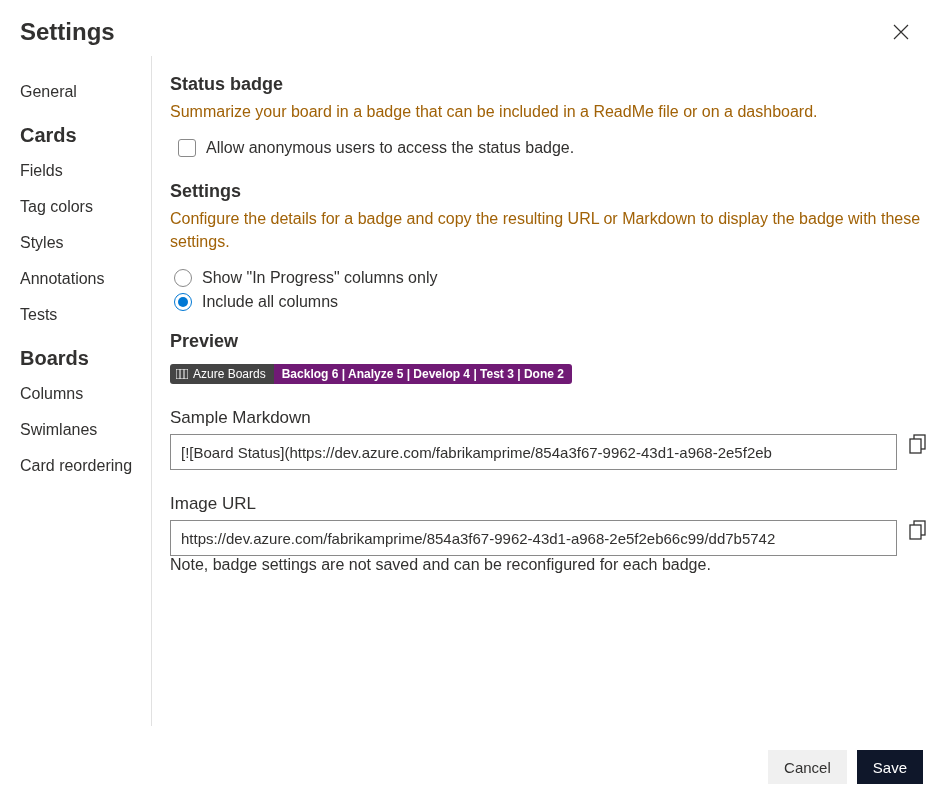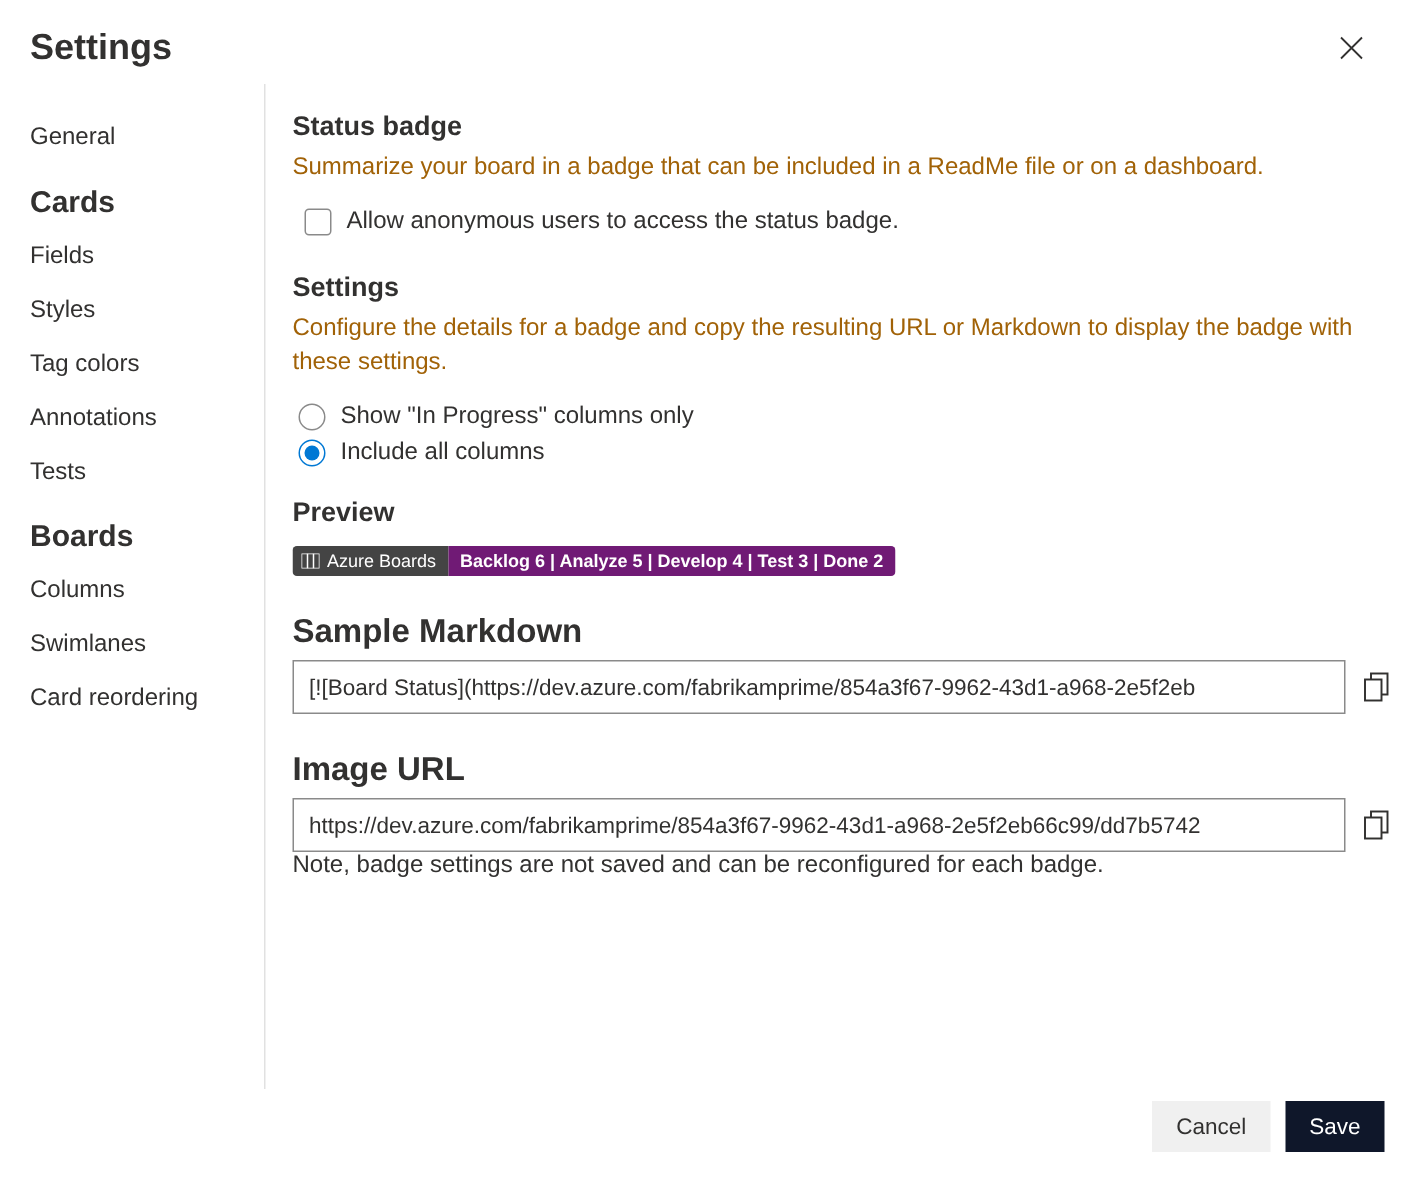--- a/index.html
+++ b/index.html
@@ -27,21 +27,21 @@
       cursor: pointer;
       position: relative;
       margin-right: 12px;
     }
     .close-icon svg { width: 16px; height: 16px; }
     .body {
       display: flex;
       height: 670px;
     }
     .sidebar {
-      width: 177px;
+      width: 152px;
       border-right: 1px solid #e1e1e1;
       padding: 18px 0 0 20px;
       display: flex;
       flex-direction: column;
     }
     .sidebar-item {
       font-size: 16px;
       color: #323130;
       padding: 9px 0;
       cursor: pointer;
@@ -157,27 +157,26 @@
       width: 12px; height: 10px;
     }
     .board-icon svg { width:12px; height:10px; display:block; }
     .badge-right {
       background: #701a75;
       padding: 0 8px;
       font-weight: bold;
     }
     .field-block { margin-top: 24px; }
     .field-label {
-      font-size: 22px;
-      font-weight: 700;
+      font-size: 17px;
+      font-weight: 400;
       margin-bottom: 6px;
     }
     .field-row {
       display: flex;
-      align-items: center;
       gap: 12px;
     }
     .text-input {
       flex: 1;
       height: 36px;
       border: 1px solid #8a8a8a;
       padding: 0 10px;
       font-size: 15px;
       font-family: inherit;
       color: #323130;
@@ -187,21 +186,21 @@
       cursor: pointer;
       flex-shrink: 0;
     }
     .copy-icon svg { width: 18px; height: 20px; }
     .note {
       font-size: 16px;
       color: #323130;
     }
     .footer {
       position: absolute;
-      bottom: 30px;
+      bottom: 14px;
       right: 18px;
       display: flex;
       gap: 10px;
     }
     .btn {
       height: 34px;
       padding: 0 16px;
       font-size: 15px;
       border: none;
       cursor: pointer;
@@ -226,22 +225,22 @@
         <path d="M1 1 L15 15 M15 1 L1 15" stroke="#323130" stroke-width="1.2" fill="none"></path>
       </svg>
   </div>
 </div>
 
 <div class="body">
   <div class="sidebar">
     <div class="sidebar-item">General</div>
     <div class="sidebar-group">Cards</div>
     <div class="sidebar-item">Fields</div>
+    <div class="sidebar-item">Tag colors</div>
     <div class="sidebar-item">Styles</div>
-    <div class="sidebar-item">Tag colors</div>
     <div class="sidebar-item">Annotations</div>
     <div class="sidebar-item">Tests</div>
     <div class="sidebar-group">Boards</div>
     <div class="sidebar-item">Columns</div>
     <div class="sidebar-item">Swimlanes</div>
     <div class="sidebar-item">Card reordering</div>
   </div>
 
   <div class="main">
     <div class="section-title">Status badge</div>

